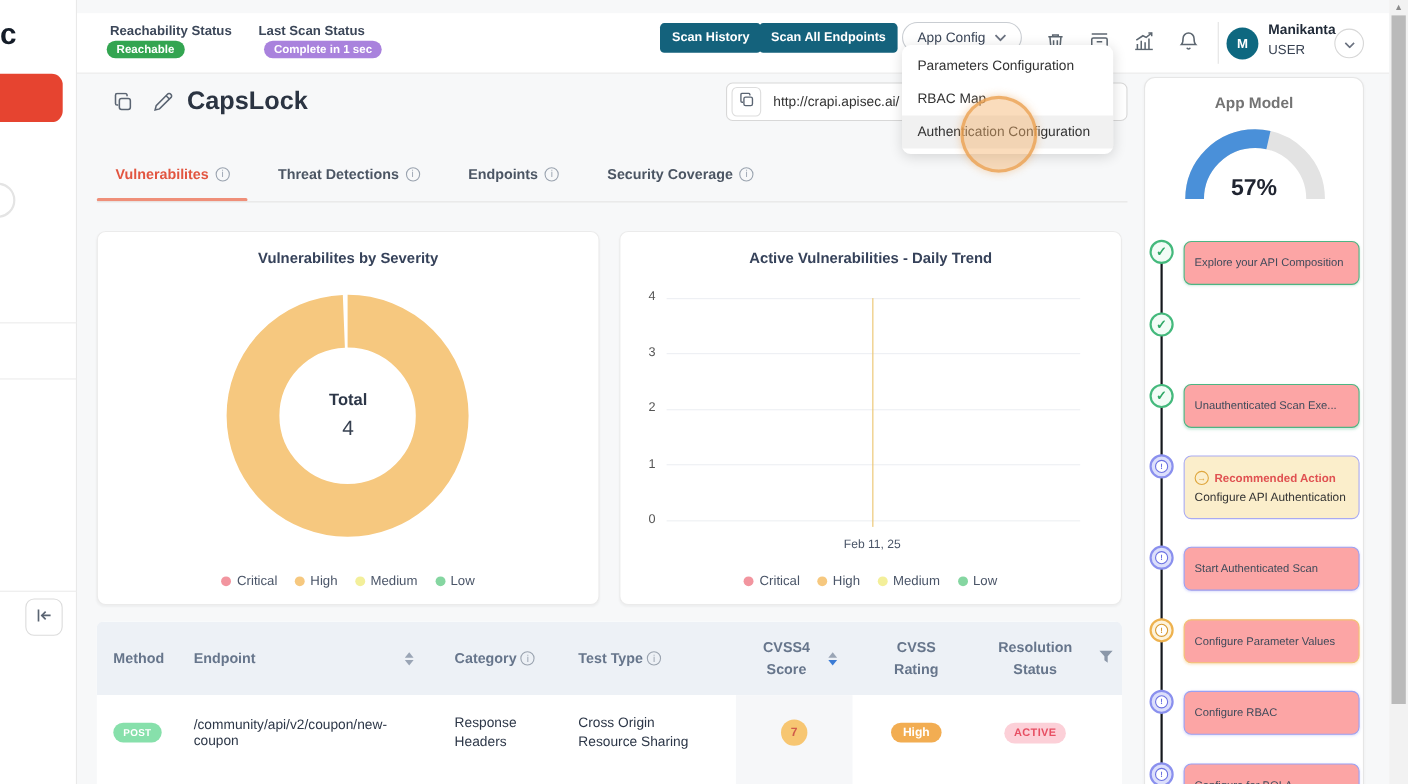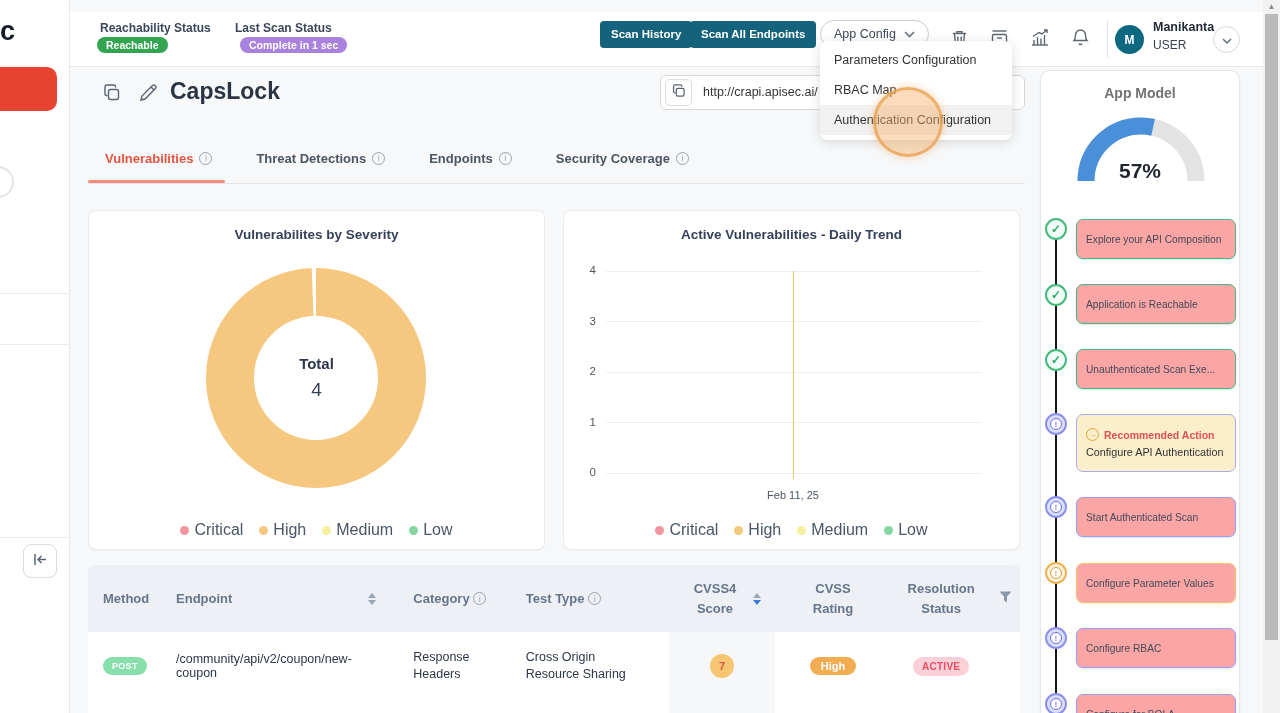--- a/index.html
+++ b/index.html
@@ -49,21 +49,21 @@
   .tab-underline { position:absolute; left:18px; top:125px; width:137px; height:3px; background:#ef8f79; border-radius:2px; }
   .tabs-divider { position:absolute; left:18px; top:128px; width:937px; height:1px; background:#e4e4e4; }
   .info-i { display:inline-flex; width:13px; height:13px; border:1px solid #9aa3af; border-radius:50%; color:#9aa3af; font-size:9px; font-style:normal; align-items:center; justify-content:center; font-weight:400; }
 
   .card { position:absolute; top:155px; width:457px; height:340px; background:#fff; border:1px solid #ebebeb; border-radius:8px; box-shadow:0 1px 2px rgba(0,0,0,.04); }
   .card-title { position:absolute; top:16px; width:100%; text-align:center; font-size:13.5px; font-weight:700; color:#36425a; }
   .donut-svg { position:absolute; left:112px; top:52px; }
   .donut-center-label { position:absolute; top:144px; width:100%; text-align:center; font-size:15px; font-weight:700; color:#2d3748; }
   .donut-center-value { position:absolute; top:168px; width:100%; text-align:center; font-size:19px; color:#374151; }
   .legend { position:absolute; top:310px; width:100%; display:flex; justify-content:center; gap:16px; }
-  .legend-item { display:flex; align-items:center; gap:5px; font-size:16px; color:#4a5568; }
+  .legend-item { display:flex; align-items:center; gap:5px; font-size:12px; color:#4a5568; }
   .dot { width:9px; height:9px; border-radius:50%; }
   .dot.c { background:#f2959f; } .dot.h { background:#f6c87f; } .dot.m { background:#f3ef9a; } .dot.l { background:#85d6a1; }
   .gridline { position:absolute; left:42px; width:376px; height:1px; background:#edeff3; }
   .ytick { position:absolute; left:8px; width:24px; text-align:right; font-size:11.5px; color:#555; }
   .vline { position:absolute; left:229px; top:60px; width:1px; height:208px; background:#ecc46b; }
   .xlabel { position:absolute; left:169px; top:278px; width:120px; text-align:center; font-size:11px; color:#4a5568; }
 
   
   .vuln-table { position:absolute; left:18px; top:510px; width:932px; background:#fff; border-radius:6px 6px 0 0; overflow:hidden; }
   .t-head { display:flex; height:67px; background:#edf1f6; color:#66758b; font-size:13px; font-weight:700; }
@@ -240,21 +240,21 @@
               <rect x="5.5" y="5.5" width="10" height="10" rx="2"></rect>
               <path d="M12.5 3.5v-1a1.5 1.5 0 0 0-1.5-1.5H3.5A1.5 1.5 0 0 0 2 2.5V10a1.5 1.5 0 0 0 1.5 1.5h1"></path>
             </svg>
         </span>
       </button>
       <span class="url-text">http://crapi.apisec.ai/</span>
     </div>
 
     <div class="tabs">
       <div class="tab active">
-        <span>Vulnerabilities</span>
+        <span>Vulnerabilites</span>
         <i class="info-i">i</i>
       </div>
       <div class="tab">
         <span>Threat Detections</span>
         <i class="info-i">i</i>
       </div>
       <div class="tab">
         <span>Endpoints</span>
         <i class="info-i">i</i>
       </div>
@@ -410,21 +410,20 @@
     <div class="tl-line"></div>
 
     <div class="tl-circle done" style="top:147px">
         <span>✓</span>
       </div>
     <div class="tl-box b-green" style="top:148px">Explore your API Composition</div>
 
     <div class="tl-circle done" style="top:213px">
         <span>✓</span>
       </div>
-    <div class="tl-box b-green" style="top:213px">Application is Reachable</div>
 
     <div class="tl-circle done" style="top:278px">
         <span>✓</span>
       </div>
     <div class="tl-box b-green" style="top:278px">Unauthenticated Scan Exe...</div>
 
     <div class="tl-circle alert-p" style="top:342px">
         <span class="tl-inner">!</span>
       </div>
     <div class="tl-box b-reco" style="top:343px">

